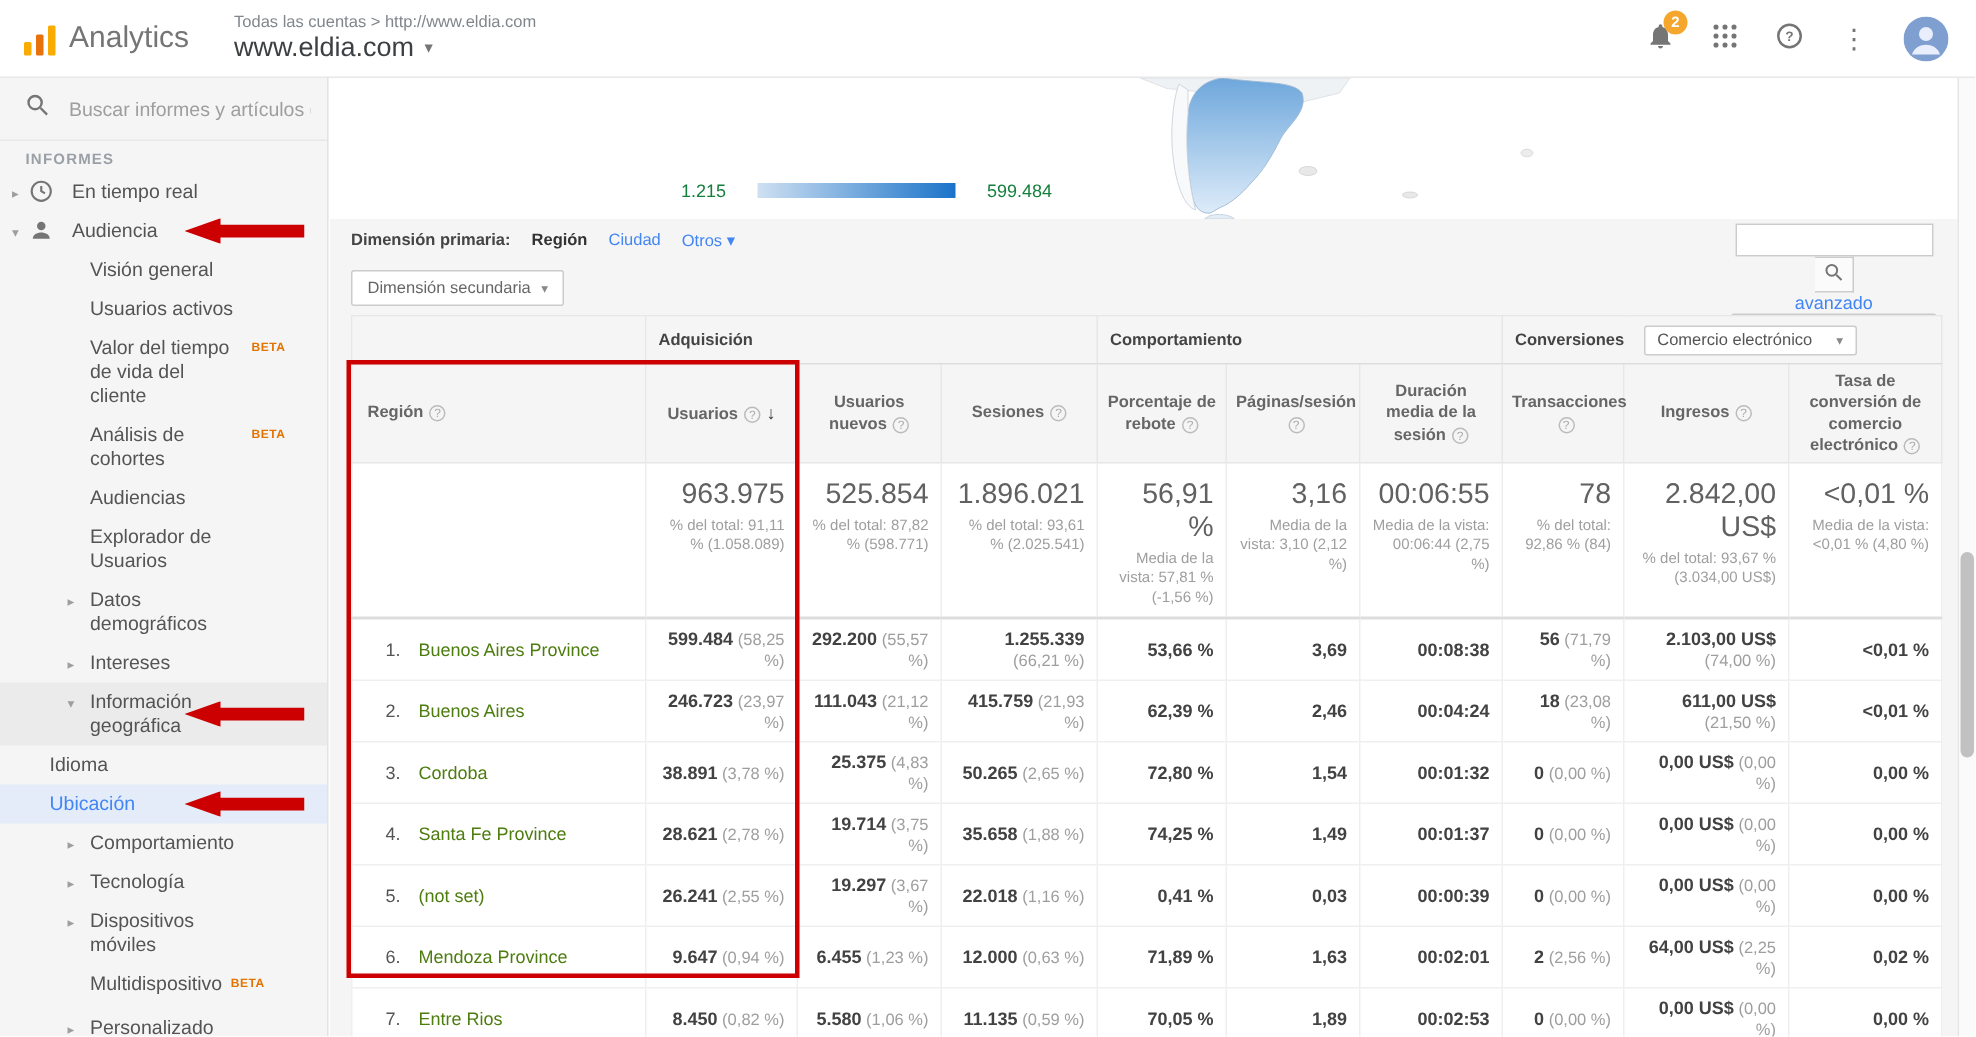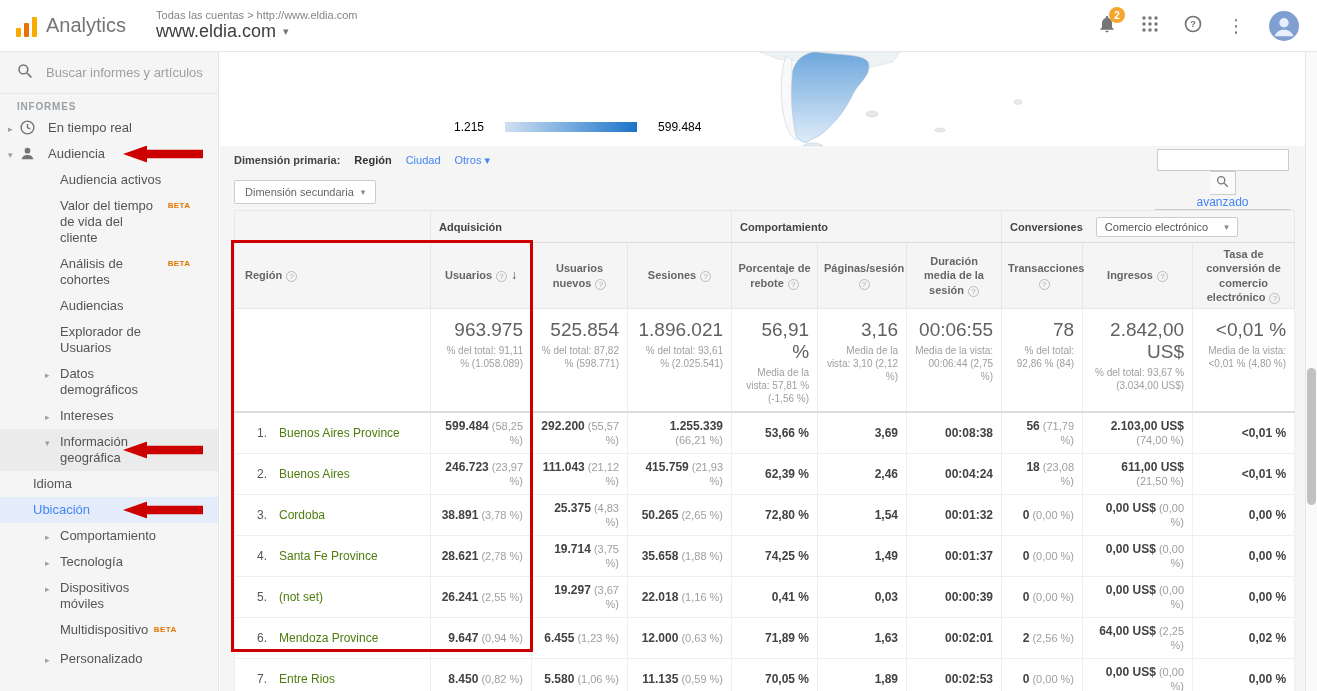--- a/index.html
+++ b/index.html
@@ -48,21 +48,21 @@
   .side-item.hl { background:#ebebeb; }
   .beta { color:#e37400; font-size:8px; font-weight:bold; letter-spacing:.4px; vertical-align:super; margin-left:2px; }
   .ann { position:absolute; right:15px; top:50%; transform:translateY(-50%); width:80px; height:17px; }
   .ann svg { width:100%; height:100%; fill:#cc0000; }
 
   
   .main { position:absolute; left:220px; top:52px; right:12px; bottom:0; background:#f5f5f5; }
   .map-section { height:94px; background:#fff; position:relative; }
   .map-svg { position:absolute; left:390px; top:0; width:430px; height:94px; }
   .legend { position:absolute; left:234px; bottom:12px; display:flex; align-items:center; gap:21px;
-    font-size:12px; color:#000000; }
+    font-size:12px; color:#15803d; }
   .legend-bar { width:132px; height:10px; background:linear-gradient(to right,#cfe0f2,#1a73c9); }
 
   .dim-row { height:28px; display:flex; align-items:center; padding-left:14px; font-size:11px;
     color:#666; gap:14px; background:#f5f5f5; }
   .dim-label { font-weight:bold; color:#444; }
   .dim-opts { display:flex; gap:14px; }
   .dim-opt { color:#4285f4; cursor:pointer; }
   .dim-opt.active { color:#333; font-weight:bold; }
 
   .ctrl-row { height:36px; display:flex; align-items:center; padding:0 14px; background:#f5f5f5; }
@@ -210,21 +210,28 @@
     
     <span class="ann">
       <svg viewBox="0 0 80 18" preserveAspectRatio="none">
             <path d="M0 9 L24 0 L24 4.5 L80 4.5 L80 13.5 L24 13.5 L24 18 Z"></path>
           </svg>
     </span>
   </div>
       <div class="side-item ind-1">
     <span class="exp"></span>
     
-    <span class="lbl">Audiencia activos</span>
+    <span class="lbl">Visión general</span>
+    
+    
+  </div>
+      <div class="side-item ind-1">
+    <span class="exp"></span>
+    
+    <span class="lbl">Usuarios activos</span>
     
     
   </div>
       <div class="side-item ind-1">
     <span class="exp"></span>
     
     <span class="lbl">Valor del tiempo de vida del cliente</span>
     <span class="beta">BETA</span>
     
   </div>

